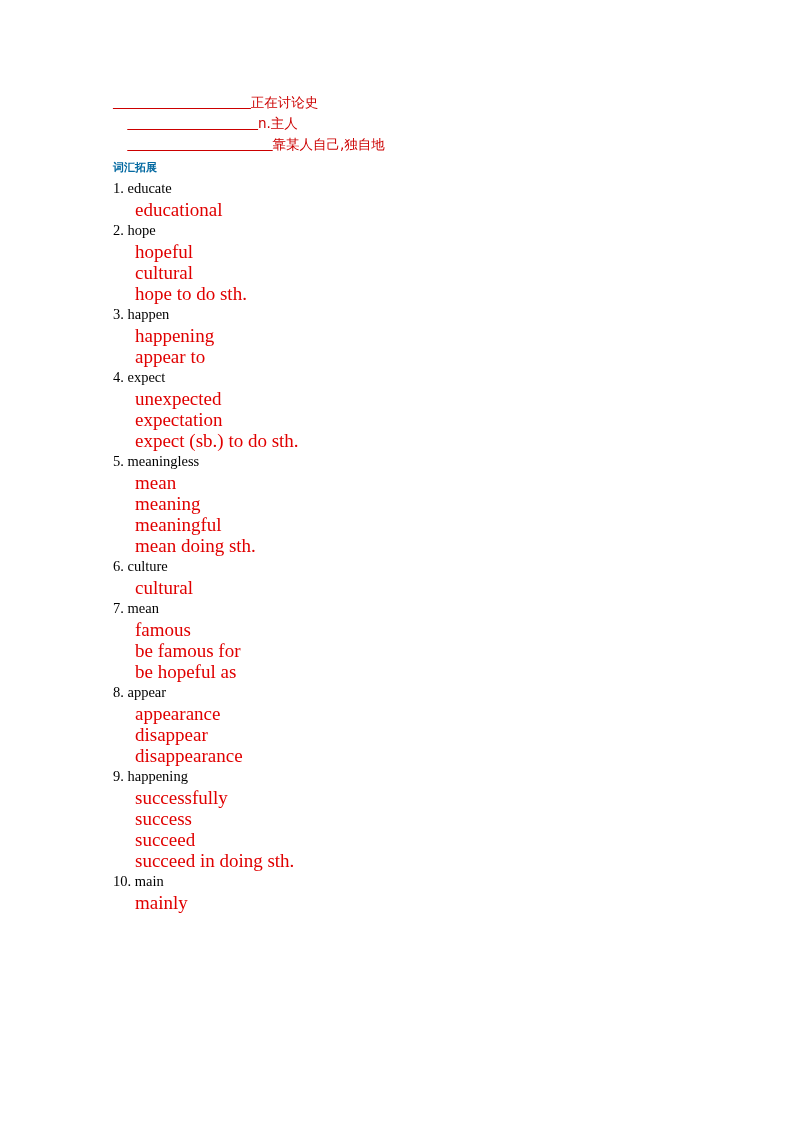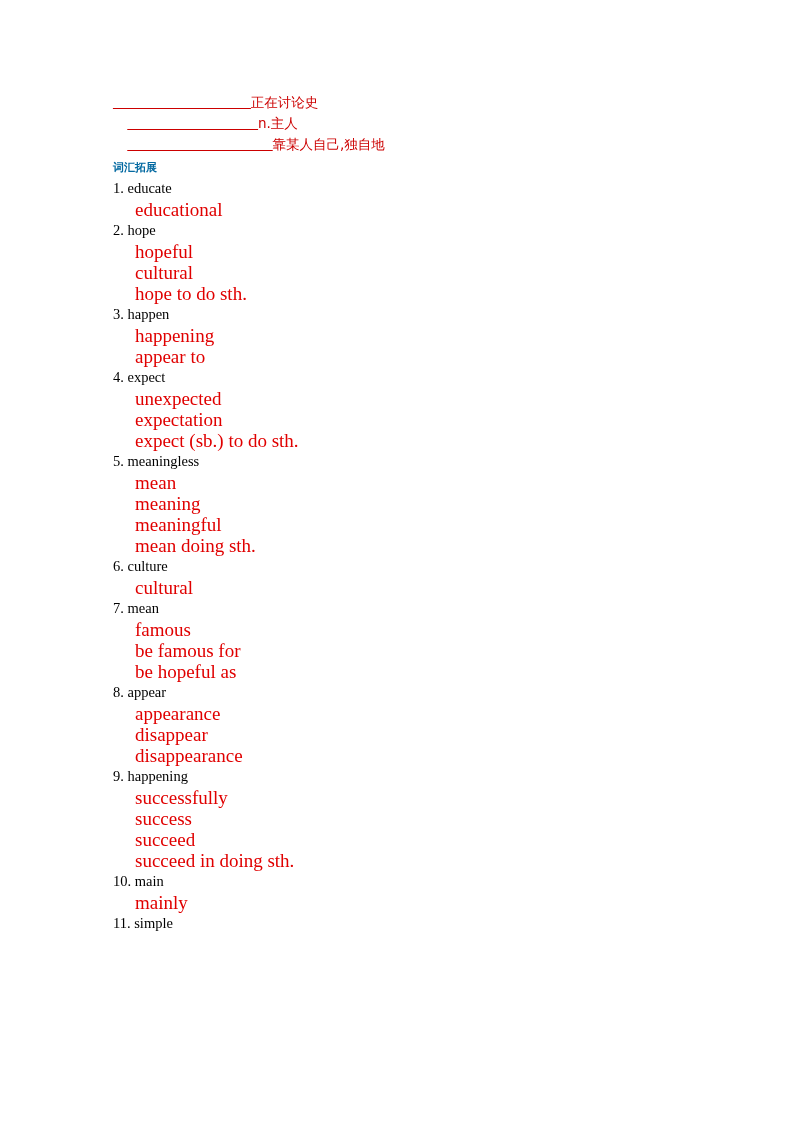--- a/index.html
+++ b/index.html
@@ -116,16 +116,15 @@
 
     <div class="item"><span>9.</span> <span>happening</span></div>
     <div class="sub">successfully</div>
     <div class="sub">success</div>
     <div class="sub">succeed</div>
     <div class="sub">succeed in doing sth.</div>
 
     <div class="item"><span>10.</span> <span>main</span></div>
     <div class="sub">mainly</div>
 
-    <div class="item"><span>11.</span> <span>simple</span></div>
 
   </div>
 </div>
 
 </body></html>

